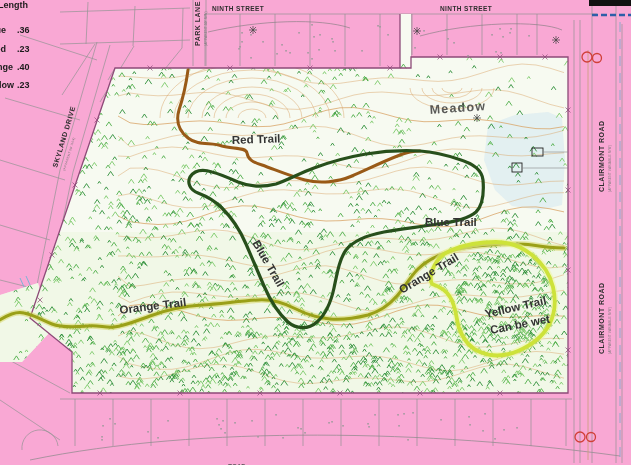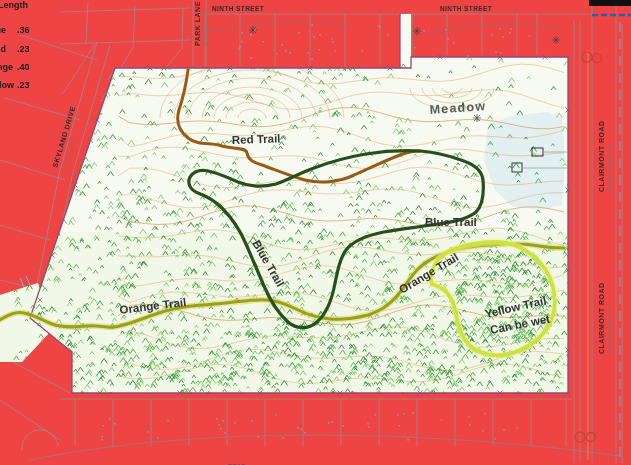--- a/index.html
+++ b/index.html
@@ -1,16 +1,16 @@
 <!DOCTYPE html>
 <html><head>
 <meta charset="utf-8">
 <style>
   html,body{margin:0;padding:0;background:#fff;}
-  .page{position:relative;width:631px;height:465px;background:#ef4444;overflow:hidden;
+  .page{position:relative;width:631px;height:465px;background:#f9a8d4;overflow:hidden;
         font-family:"Liberation Sans",sans-serif;}
   svg{position:absolute;left:0;top:0;}
   text{fill:#333;}
   .lg{font-size:9px;font-weight:600;fill:#1b1b1b;}
   .st{font-size:6.5px;font-weight:700;fill:#2e2e2e;letter-spacing:.4px;}
   .st2{font-size:7px;font-weight:700;fill:#2e2e2e;letter-spacing:.5px;}
   .sts{font-size:3.2px;fill:#777;letter-spacing:.2px;}
   .tl{font-size:11.5px;font-weight:700;}
   .md{font-size:12.5px;font-weight:600;letter-spacing:1.2px;opacity:.8;}
   .bp{font-size:6px;font-weight:700;fill:#555;}

